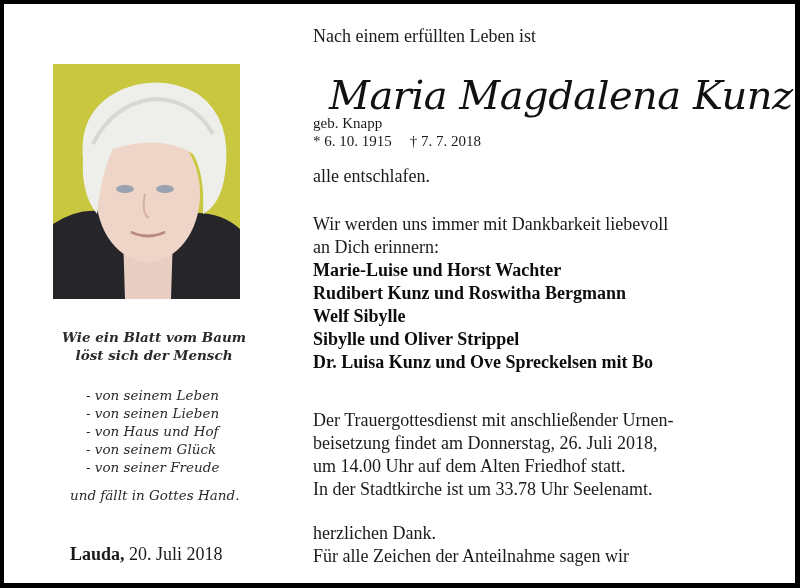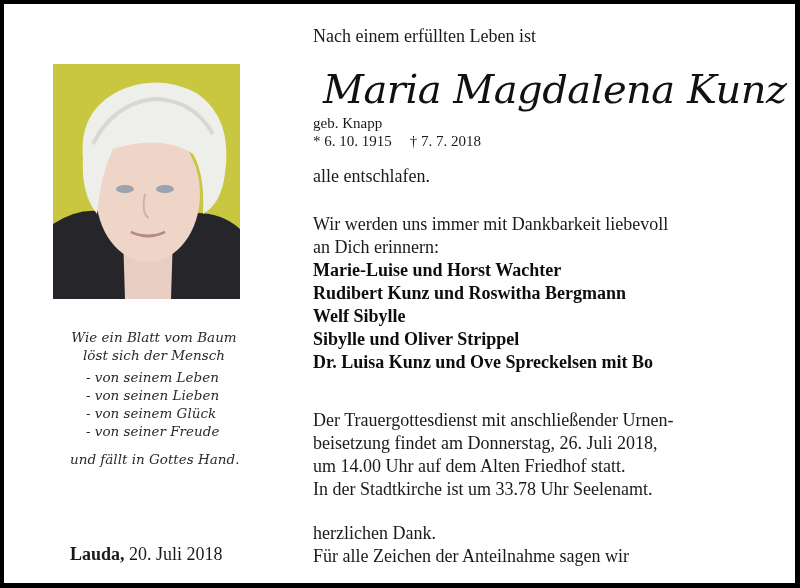--- a/index.html
+++ b/index.html
@@ -14,22 +14,22 @@
 
   
   .photo {
     position: absolute; left: 49px; top: 60px; width: 187px; height: 235px; overflow: hidden;
     background: #c9c740;
   }
   .photo svg { display: block; }
 
   
   .poem { position: absolute; left: 50px; top: 324px; width: 200px; font-size: 13.5px; line-height: 18px; }
-  .poem .c { text-align: center; }
-  .poem .list { margin-top: 4px; padding-left: 32px; }
+  .poem .c { text-align: center; font-weight: bold; }
+  .poem .list { margin-top: 22px; padding-left: 32px; }
   .poem .end { margin-top: 10px; padding-left: 16px; }
 
   .place { position: absolute; left: 66px; top: 540px; font-size: 18px; }
   .place b { font-weight: bold; }
 
   
   .right { position: absolute; left: 309px; top: 0; width: 470px; }
   .intro { position: absolute; top: 22px; font-size: 18px; }
   .name { position: absolute; top: 50px; font-size: 40px; line-height: 50px; font-style: italic; font-family: "DejaVu Serif", serif; color: #111; letter-spacing: -0.5px; font-weight: normal; }
   .born { position: absolute; top: 110px; font-size: 15px; line-height: 18px; }
@@ -67,34 +67,35 @@
       <path d="M92 130 Q88 150 96 154" stroke="#d4b0a2" stroke-width="2" fill="none"></path>
     </svg>
   </div>
 
   <div class="poem script">
     <div class="c line">Wie ein Blatt vom Baum</div>
     <div class="c line">löst sich der Mensch</div>
     <div class="list">
       <div class="line">- von seinem Leben</div>
       <div class="line">- von seinen Lieben</div>
+      <div class="line">- von Haus und Hof</div>
       <div class="line">- von seinem Glück</div>
       <div class="line">- von seiner Freude</div>
     </div>
     <div class="end line">und fällt in Gottes Hand.</div>
   </div>
 
   <div class="place serif">
     <b>Lauda,</b>
     <span>20. Juli 2018</span>
   </div>
 
   <div class="right serif">
     <div class="intro line">Nach einem erfüllten Leben ist</div>
-    <h1 class="name line" style="margin:10px">Maria Magdalena Kunz</h1>
+    <h1 class="name line" style="margin:16px">Maria Magdalena Kunz</h1>
     <div class="born">
       <div class="line">geb. Knapp</div>
       <div class="dates line">
         <span>* 6. 10. 1915</span><span>† 7. 7. 2018</span>
       </div>
     </div>
     <div class="sleep line">alle entschlafen.</div>
 
     <div class="mem">
       <span class="line">Wir werden uns immer mit Dankbarkeit liebevoll</span>

